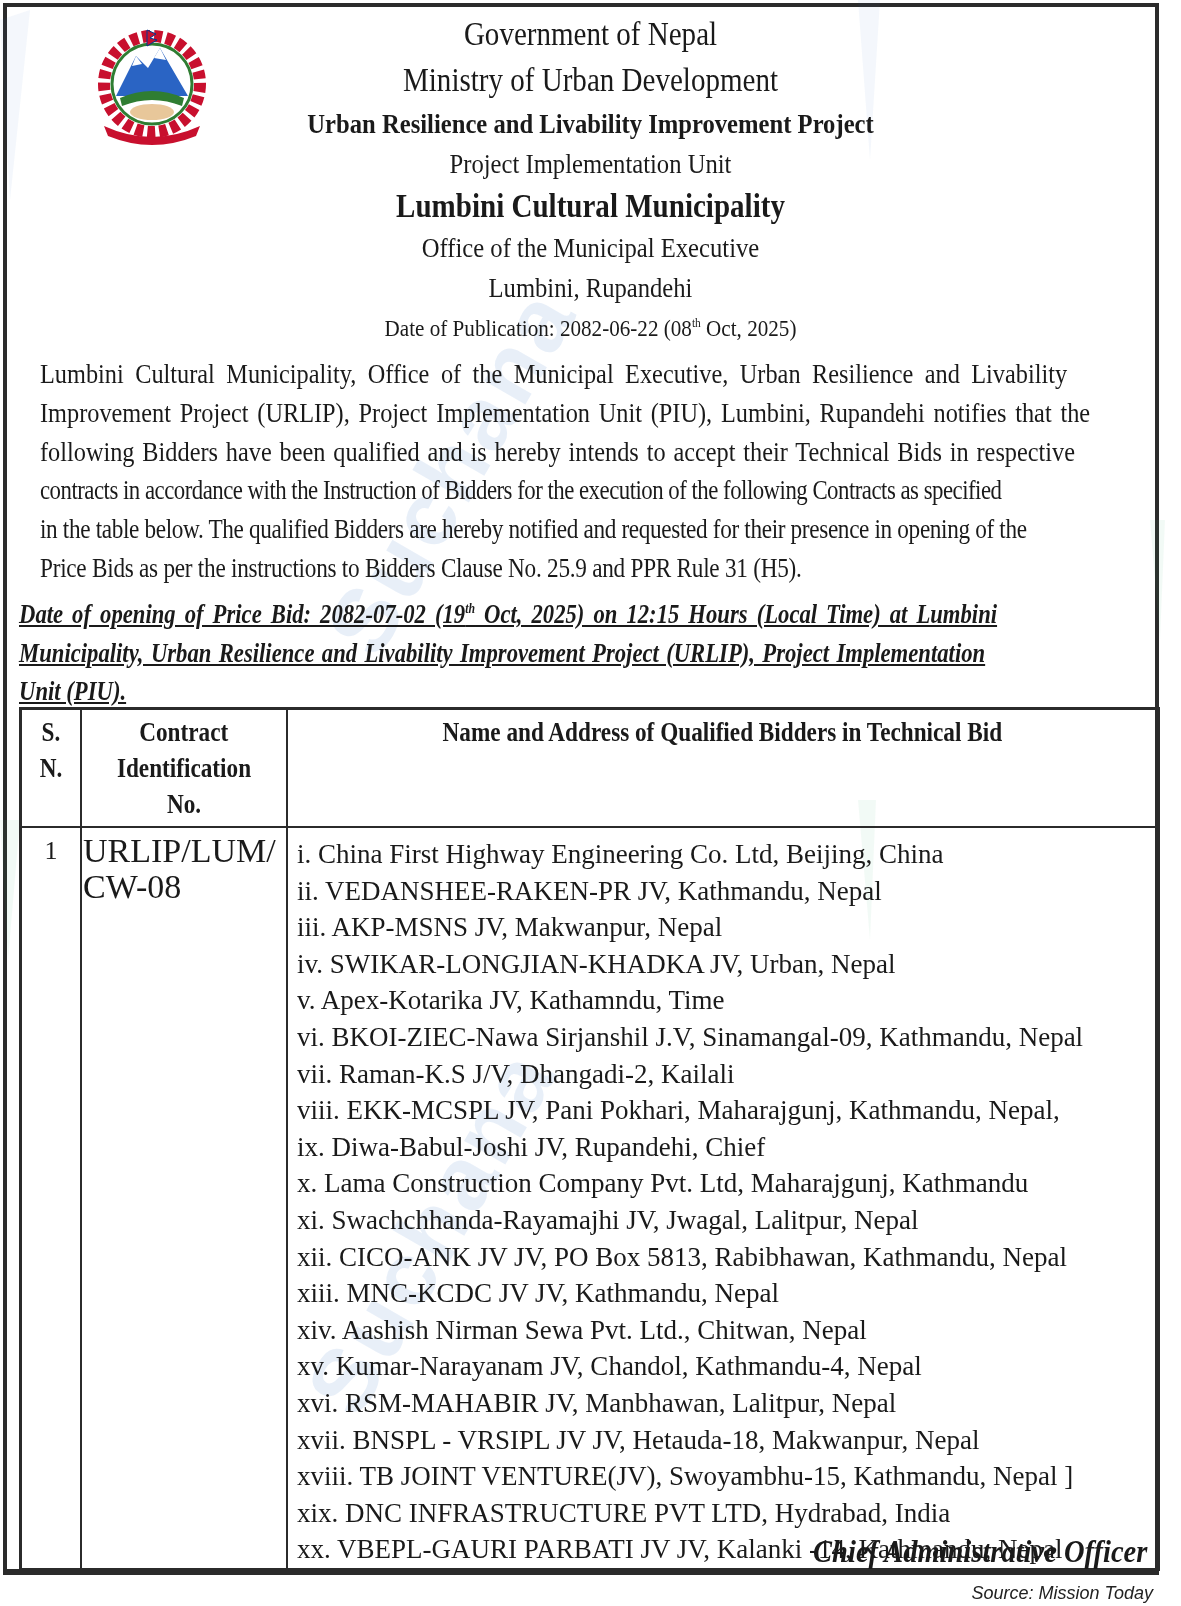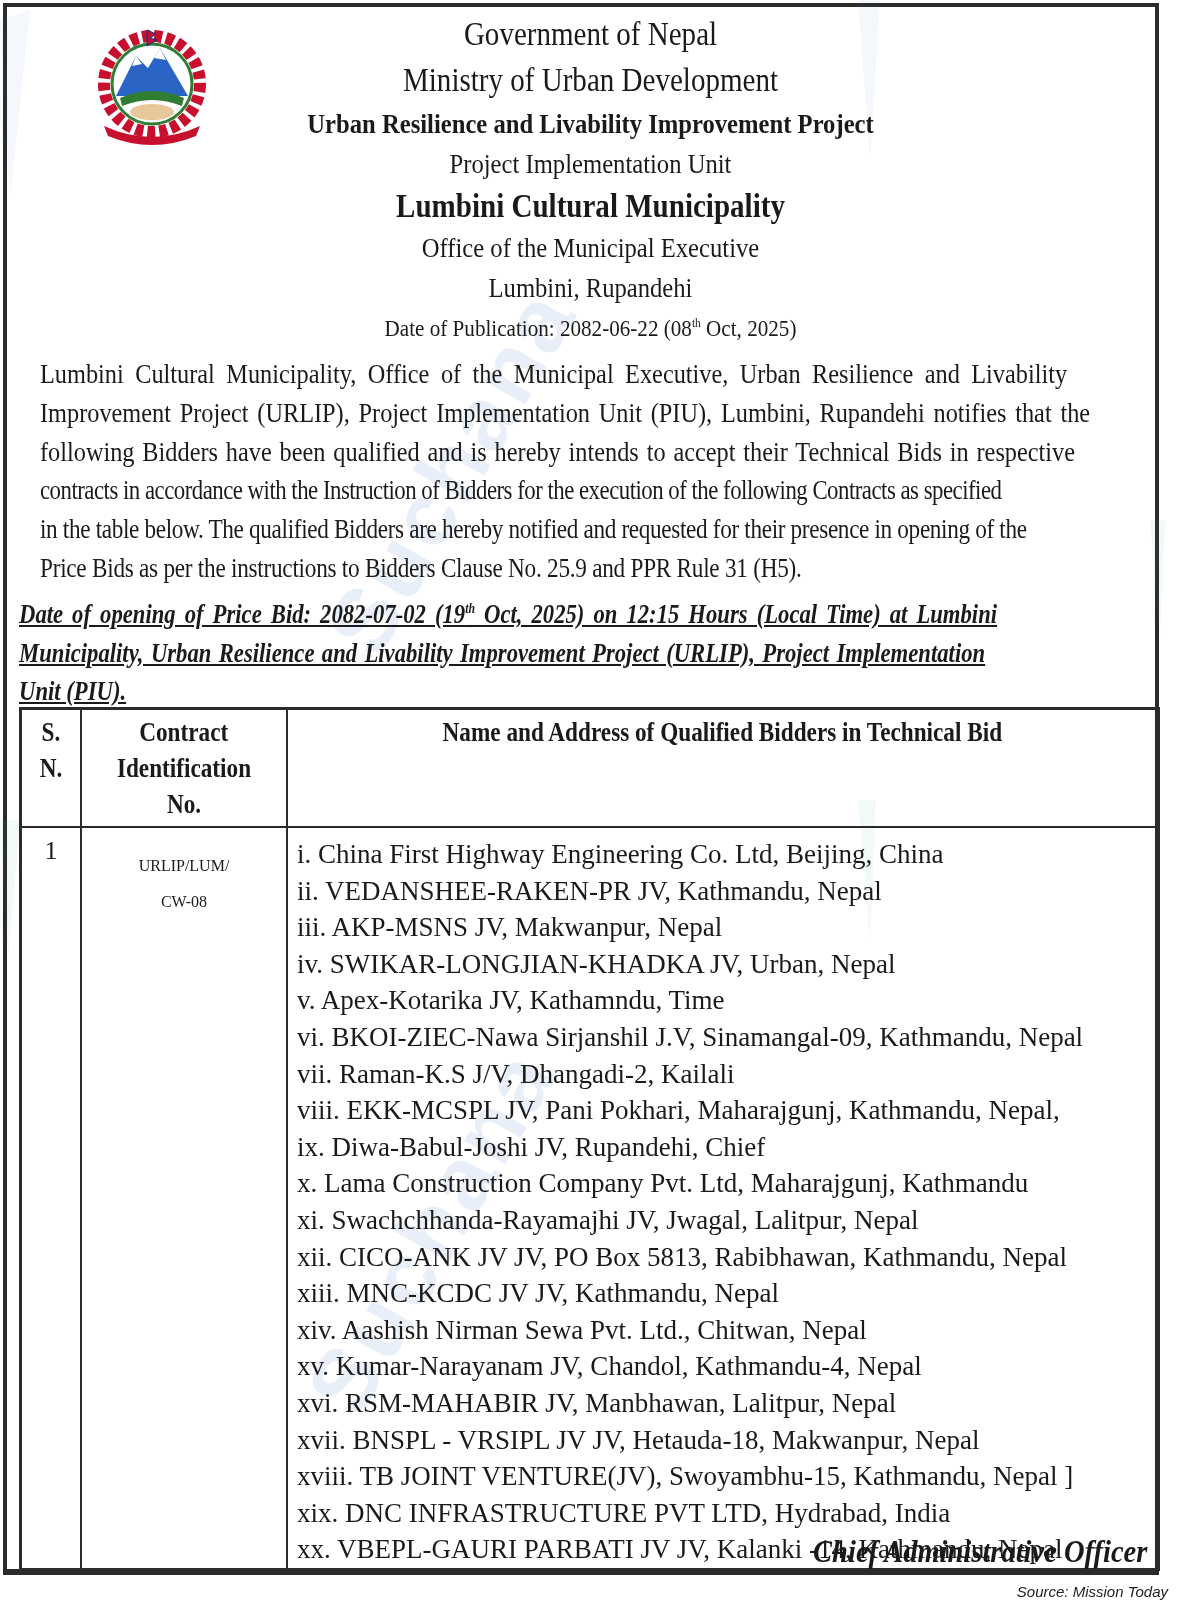--- a/index.html
+++ b/index.html
@@ -25,27 +25,27 @@
              font-style: italic; font-weight: bold; }
   .bidline .ln { display: block; white-space: nowrap; transform-origin: left center; }
   .bidline sup { font-size: 14px; }
   table.bids { position: absolute; left: 19px; top: 707px; width: 1141px; height: 826px;
                border-collapse: collapse; border: 3px solid #2b2b2b; }
   table.bids th, table.bids td { border: 2px solid #2b2b2b; vertical-align: top; }
   table.bids th { font-weight: bold; font-size: 27px; line-height: 36px; text-align: center; padding: 4px 4px; height: 72px; }
   .th-sn { width: 50px; }
   .th-cid { width: 196px; }
   .cell-sn { text-align: center; font-size: 26px; padding-top: 8px; }
-  .cell-cid { text-align: center; font-size: 16px; line-height: 36px; padding-top: 20px; }
+  .cell-cid { font-size: 34px; line-height: 36px; padding-top: 5px; }
   .cell-bidders { padding: 8px 0 0 9px; font-size: 27px; }
   .bidder { display: block; line-height: 36.6px; white-space: nowrap; }
   .sig { position: absolute; right: 34px; top: 1534px; font-size: 31px; font-weight: bold; font-style: italic;
          transform: scaleX(0.92); transform-origin: right center; }
-  .source { position: absolute; right: 13px; top: 1583px; font-family: "Liberation Sans", sans-serif;
-            font-style: italic; font-size: 15px; color: #222; margin-left: 19px; }
+  .source { position: absolute; right: 28px; top: 1583px; font-family: "Liberation Sans", sans-serif;
+            font-style: italic; font-size: 18px; color: #222; margin-left: 19px; }
   .narrow { transform: scaleX(0.86); transform-origin: center; display: inline-block; }
 </style>
 </head>
 <body>
 
 <div class="frame"></div>
 
 <div class="watermark" style="left:0;top:0;width:1181px;height:1606px;">
   <div class="wm-text" style="left:250px;top:420px;">Suchana</div>
   <div class="wm-text" style="left:230px;top:1180px;">Suchana</div>

